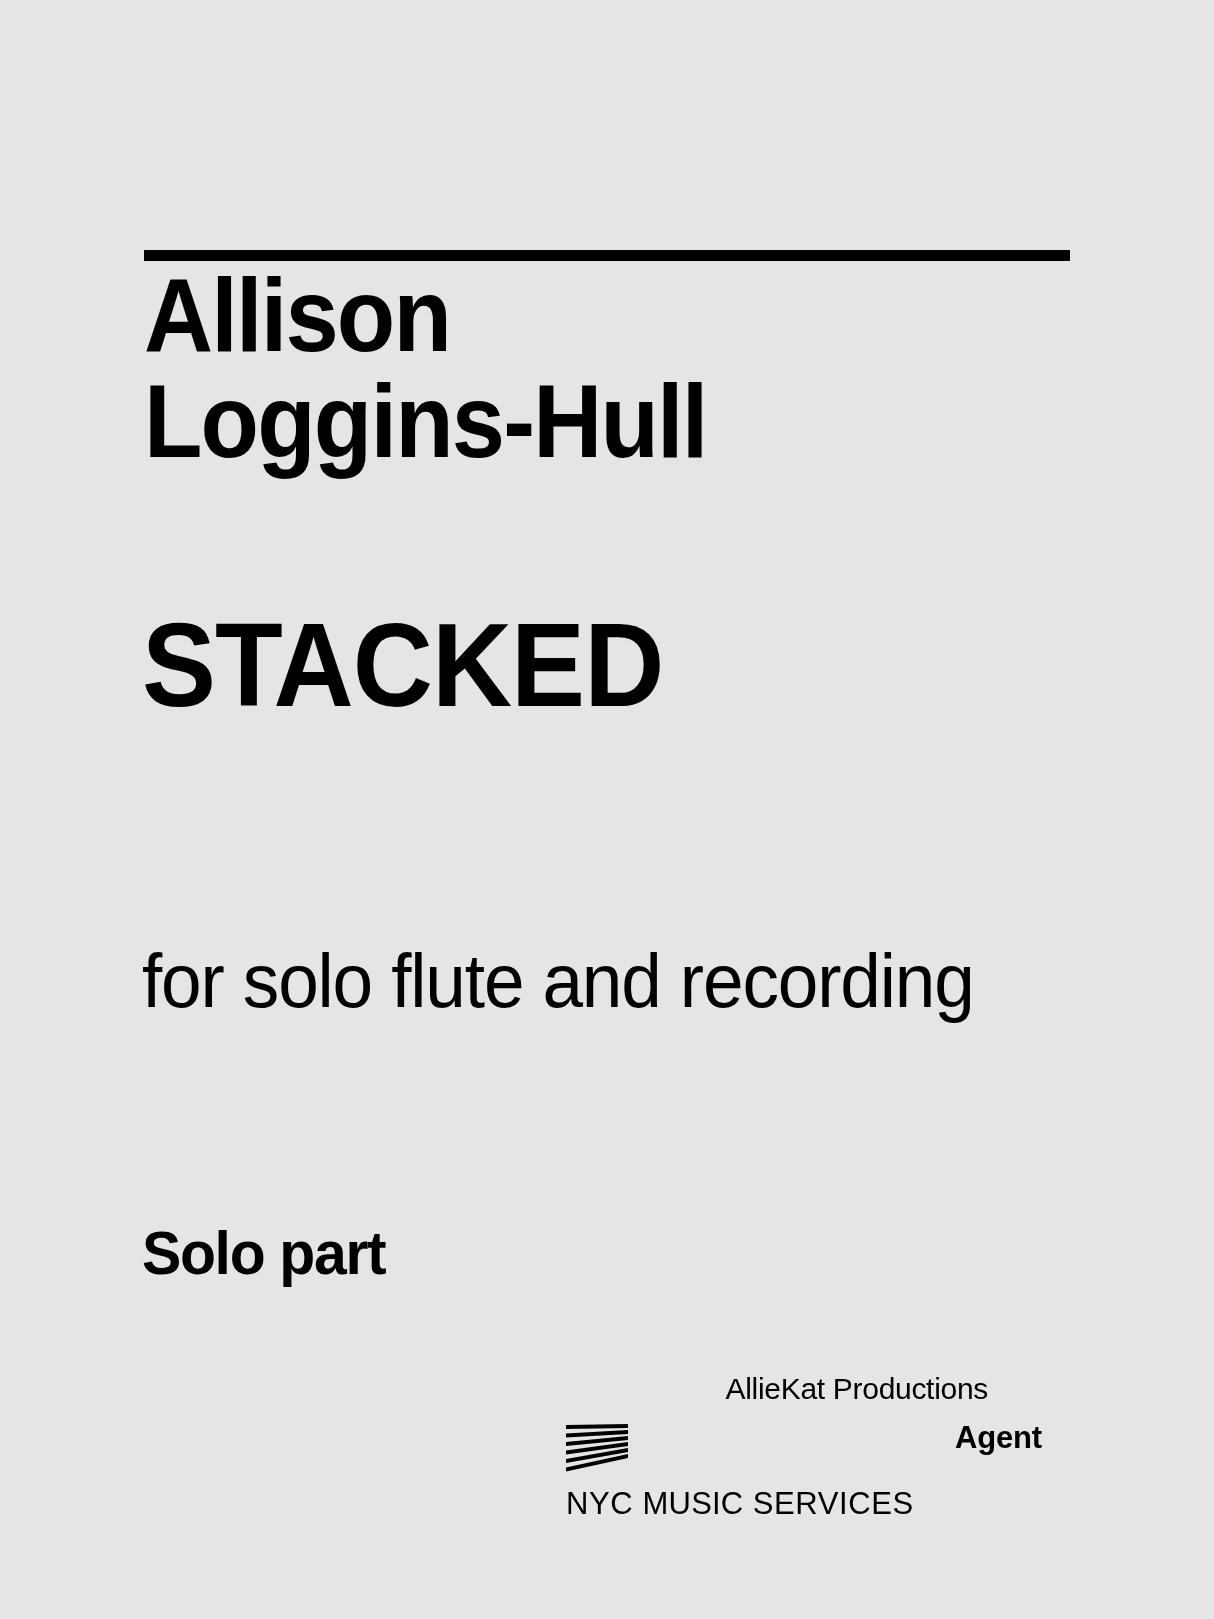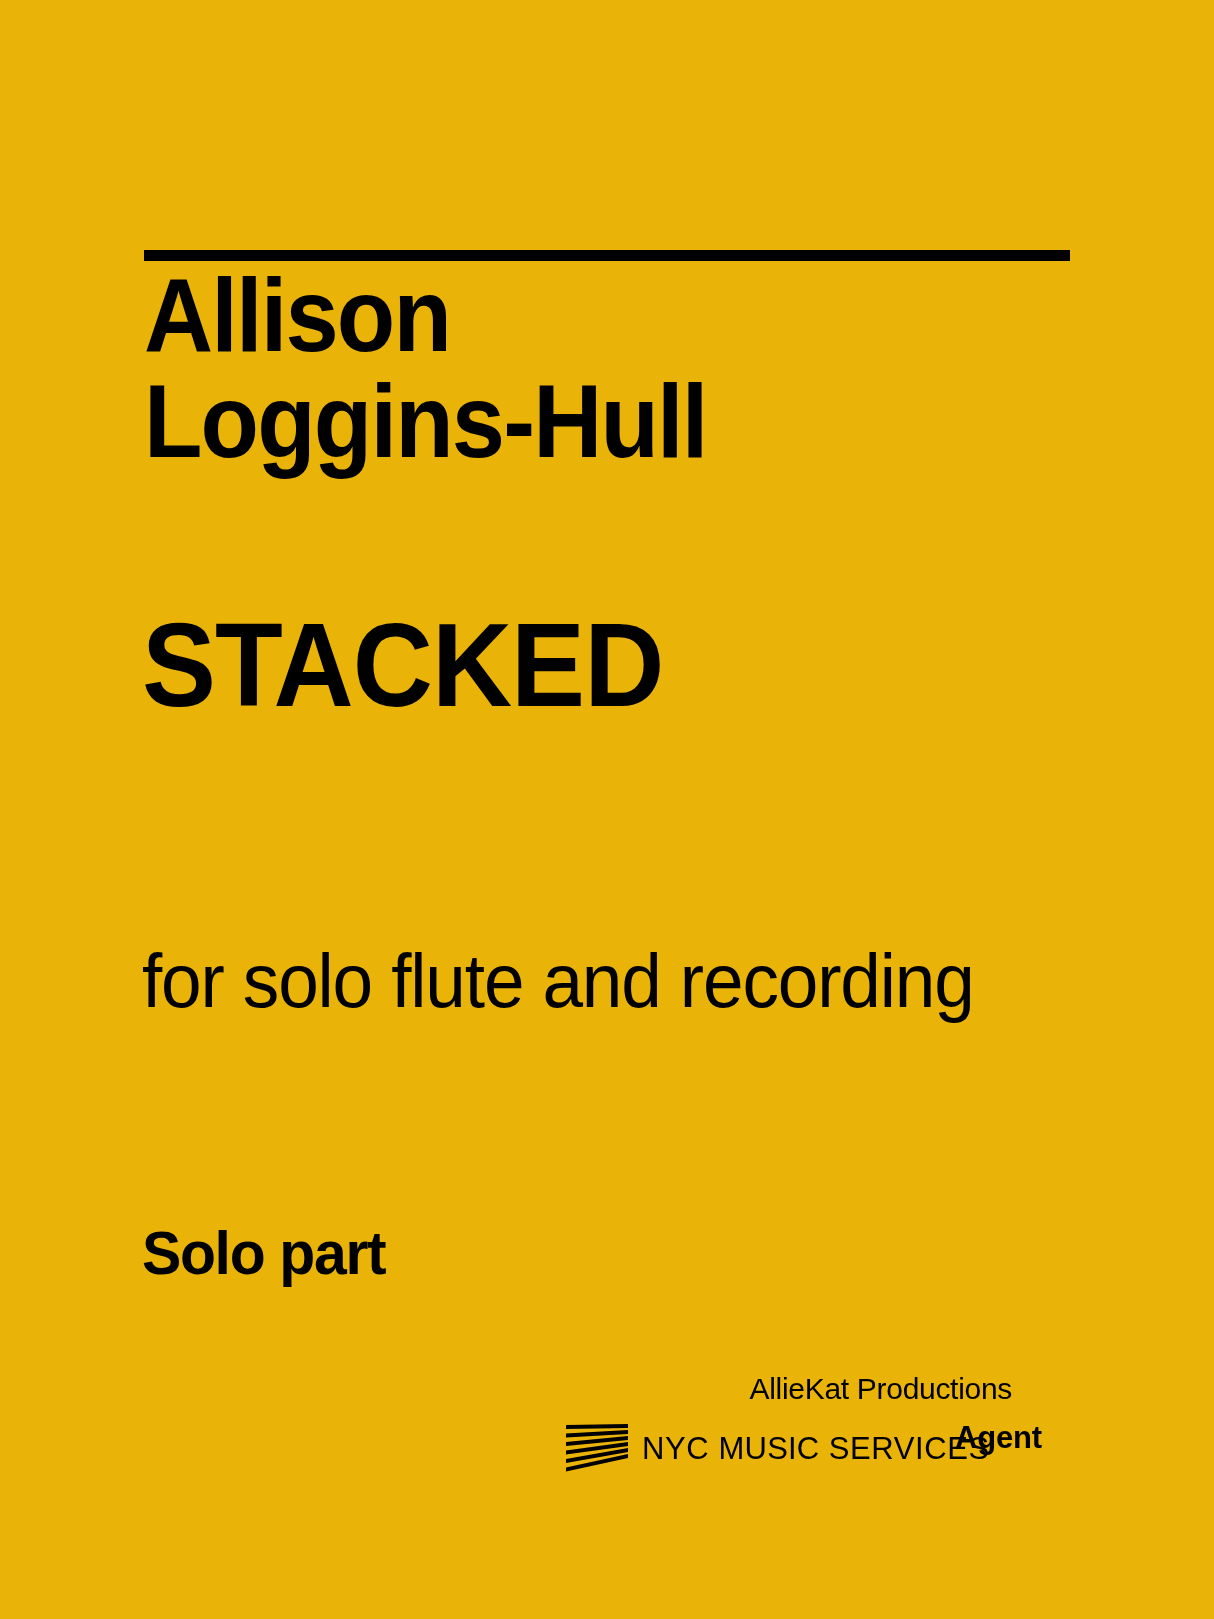--- a/index.html
+++ b/index.html
@@ -13,21 +13,21 @@
     background: #e8baf9;
     font-family: "Liberation Sans", sans-serif;
     color: #000000;
     overflow: hidden;
   }
 
   .page {
     position: relative;
     width: 1214px;
     height: 1619px;
-    background: #eab308;
+    background: #e5e5e5;
     box-sizing: border-box;
   }
 
   
   .top-rule {
     position: absolute;
     left: 144px;
     top: 250px;
     width: 926px;
     height: 11px;
@@ -94,43 +94,42 @@
     white-space: nowrap;
   }
 
   
   .footer {
     position: absolute;
     left: 0;
     top: 1374px;
     width: 1172px;
     height: 140px;
-    padding-left: 24px;
   }
 
   .publisher {
     position: absolute;
     right: 184px;
     top: 0px;
     font-weight: 400;
     font-size: 30px;
     line-height: 1;
     letter-spacing: -0.3px;
     white-space: nowrap;
     text-align: right;
   }
 
   .engraver-lockup {
     position: absolute;
     left: 566px;
     top: 48px;
     display: flex;
-    align-items: center;
     gap: 14px;
     height: 52px;
+    flex-direction: column;
   }
 
   .nyc-mark {
     width: 62px;
     height: 52px;
     display: block;
     flex: 0 0 auto;
   }
 
   .engraver-wordmark {

